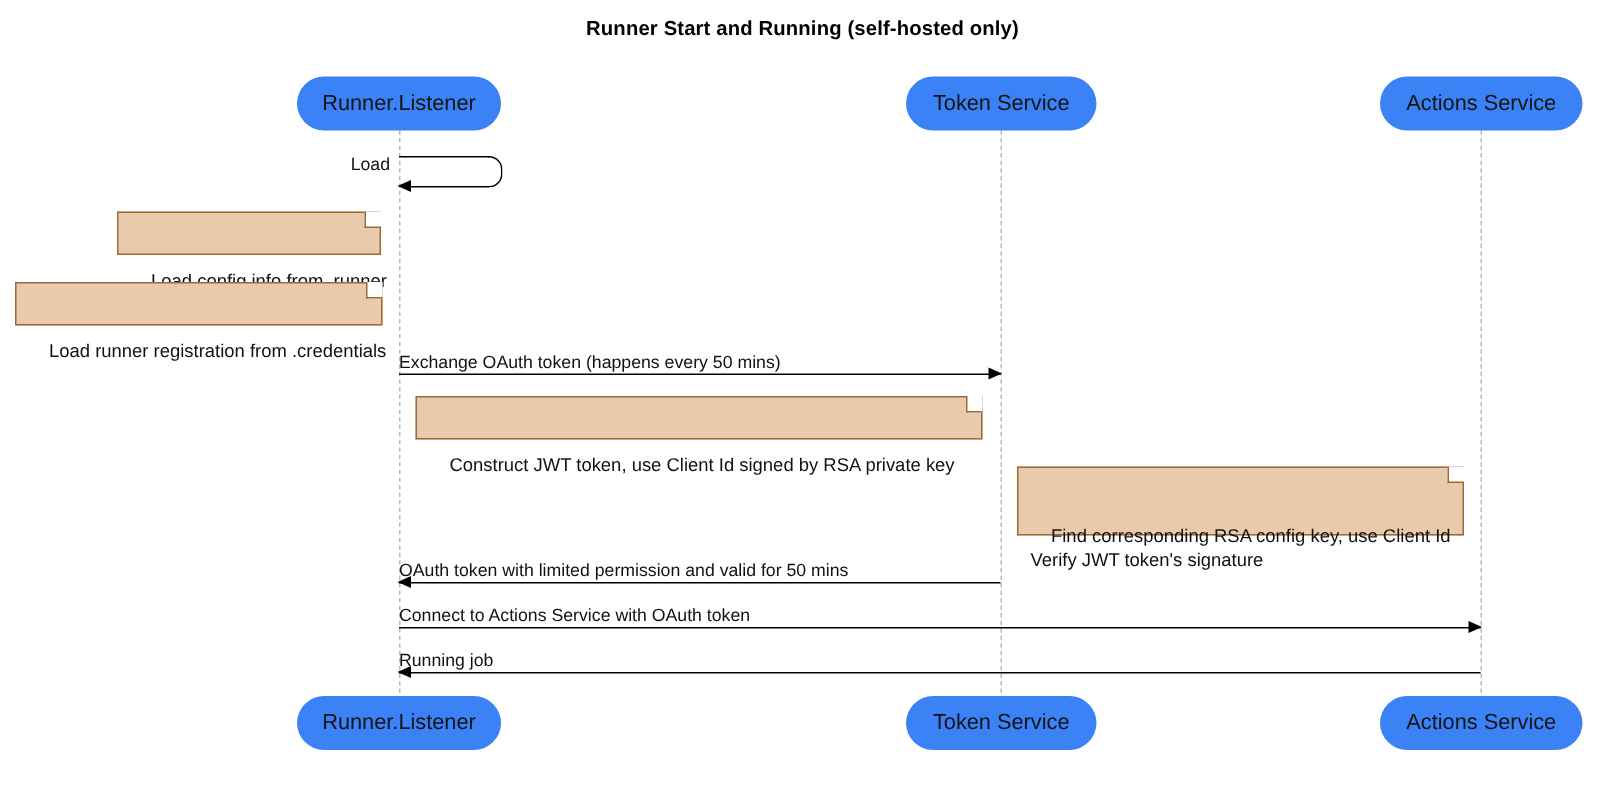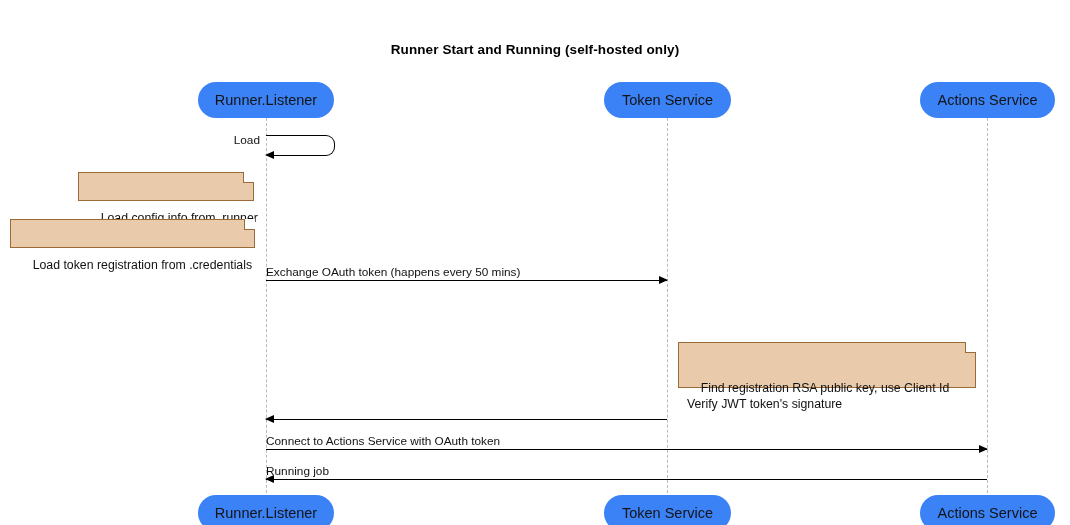--- a/index.html
+++ b/index.html
@@ -11,21 +11,20 @@
     width: 1070px;
     height: 525px;
     position: relative;
     overflow: hidden;
     font-family: "Liberation Sans", sans-serif;
     color: #1a1a1a;
   }
   #diagram {
     position: absolute;
     inset: 0;
-    margin-top: 31px;
   }
 
   .title {
     position: absolute;
     top: 11px;
     left: 0;
     width: 1070px;
     text-align: center;
     font-size: 13.5px;
     font-weight: bold;
@@ -163,35 +162,40 @@
     <div class="head" style="left:-1px; top:16px;"></div>
   </div>
 
   <div class="note" style="left:78px; top:141px; width:176px; height:28px;">
     <span class="fold"></span>
     <span>Load config info from .runner</span>
   </div>
 
   <div class="note" style="left:10px; top:188px; width:245px; height:28px;">
     <span class="fold"></span>
-    <span>Load token registration from .credentials</span>
+    <span>Load runner registration from .credentials</span>
   </div>
 
   <div class="msg-label" style="left:266px; top:234px; width:401px;">Exchange OAuth token (happens every 50 mins)</div>
   <div class="msg to-right" style="left:266px; top:249px; width:401px;">
     <span class="head"></span>
   </div>
 
+  <div class="note" style="left:277px; top:264px; width:378px; height:28px;">
+    <span class="fold"></span>
+    <span>Construct JWT token, use Client Id signed by RSA private key</span>
+  </div>
 
   <div class="note" style="left:678px; top:311px; width:298px; height:46px;">
     <span class="fold"></span>
-    <span>Find registration RSA public key, use Client Id
+    <span>Find corresponding RSA config key, use Client Id
 Verify JWT token's signature</span>
   </div>
 
+  <div class="msg-label" style="left:266px; top:373px; width:401px;">OAuth token with limited permission and valid for 50 mins</div>
   <div class="msg to-left" style="left:266px; top:388px; width:401px;">
     <span class="head"></span>
   </div>
 
   <div class="msg-label" style="left:266px; top:403px; width:721px;">Connect to Actions Service with OAuth token</div>
   <div class="msg to-right" style="left:266px; top:418px; width:721px;">
     <span class="head"></span>
   </div>
 
   <div class="msg-label" style="left:266px; top:433px; width:721px;">Running job</div>

